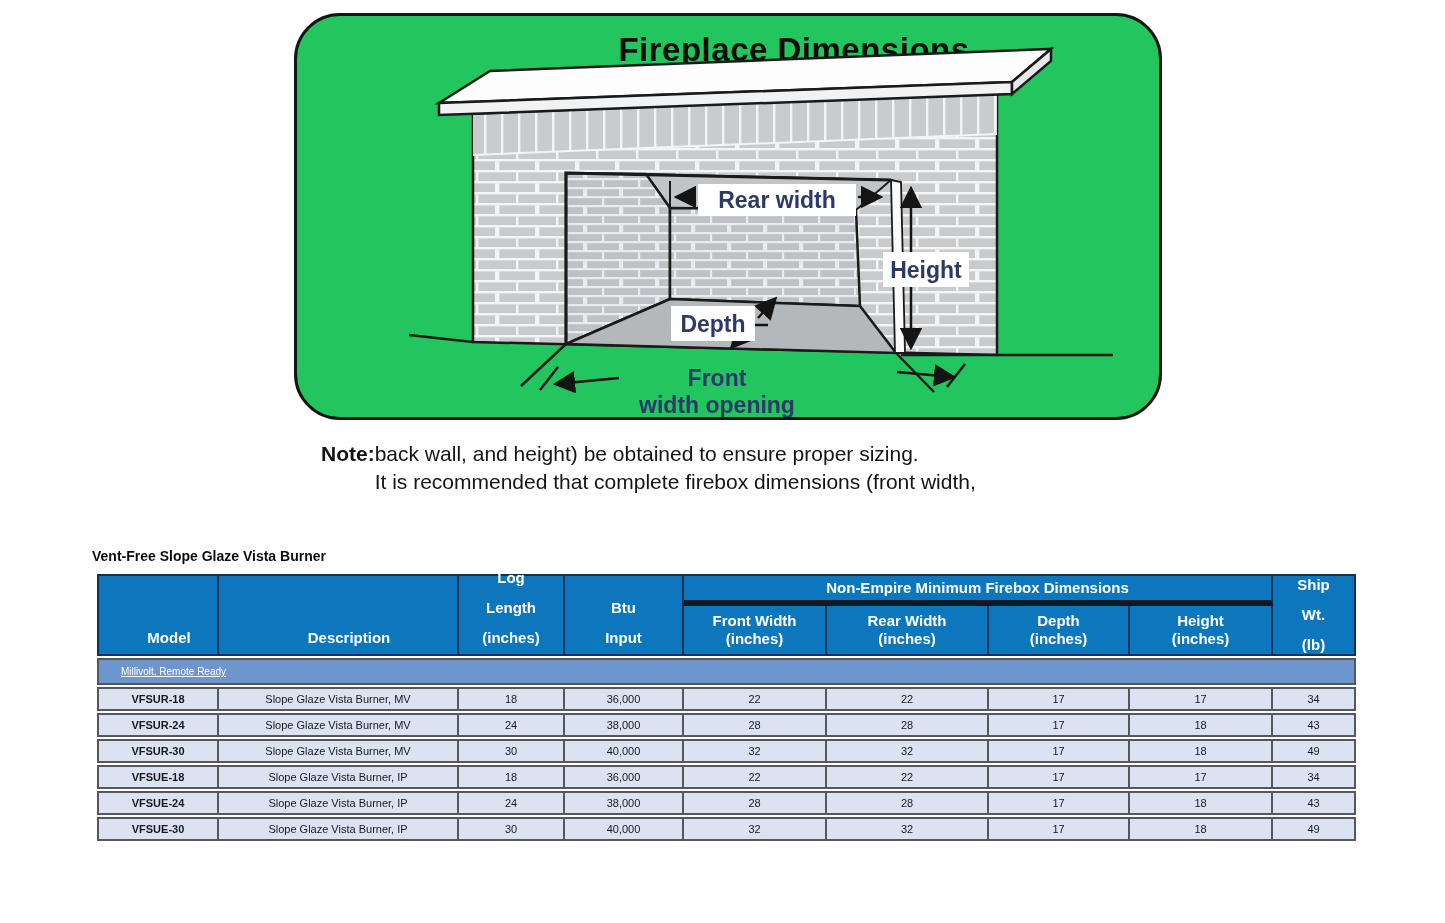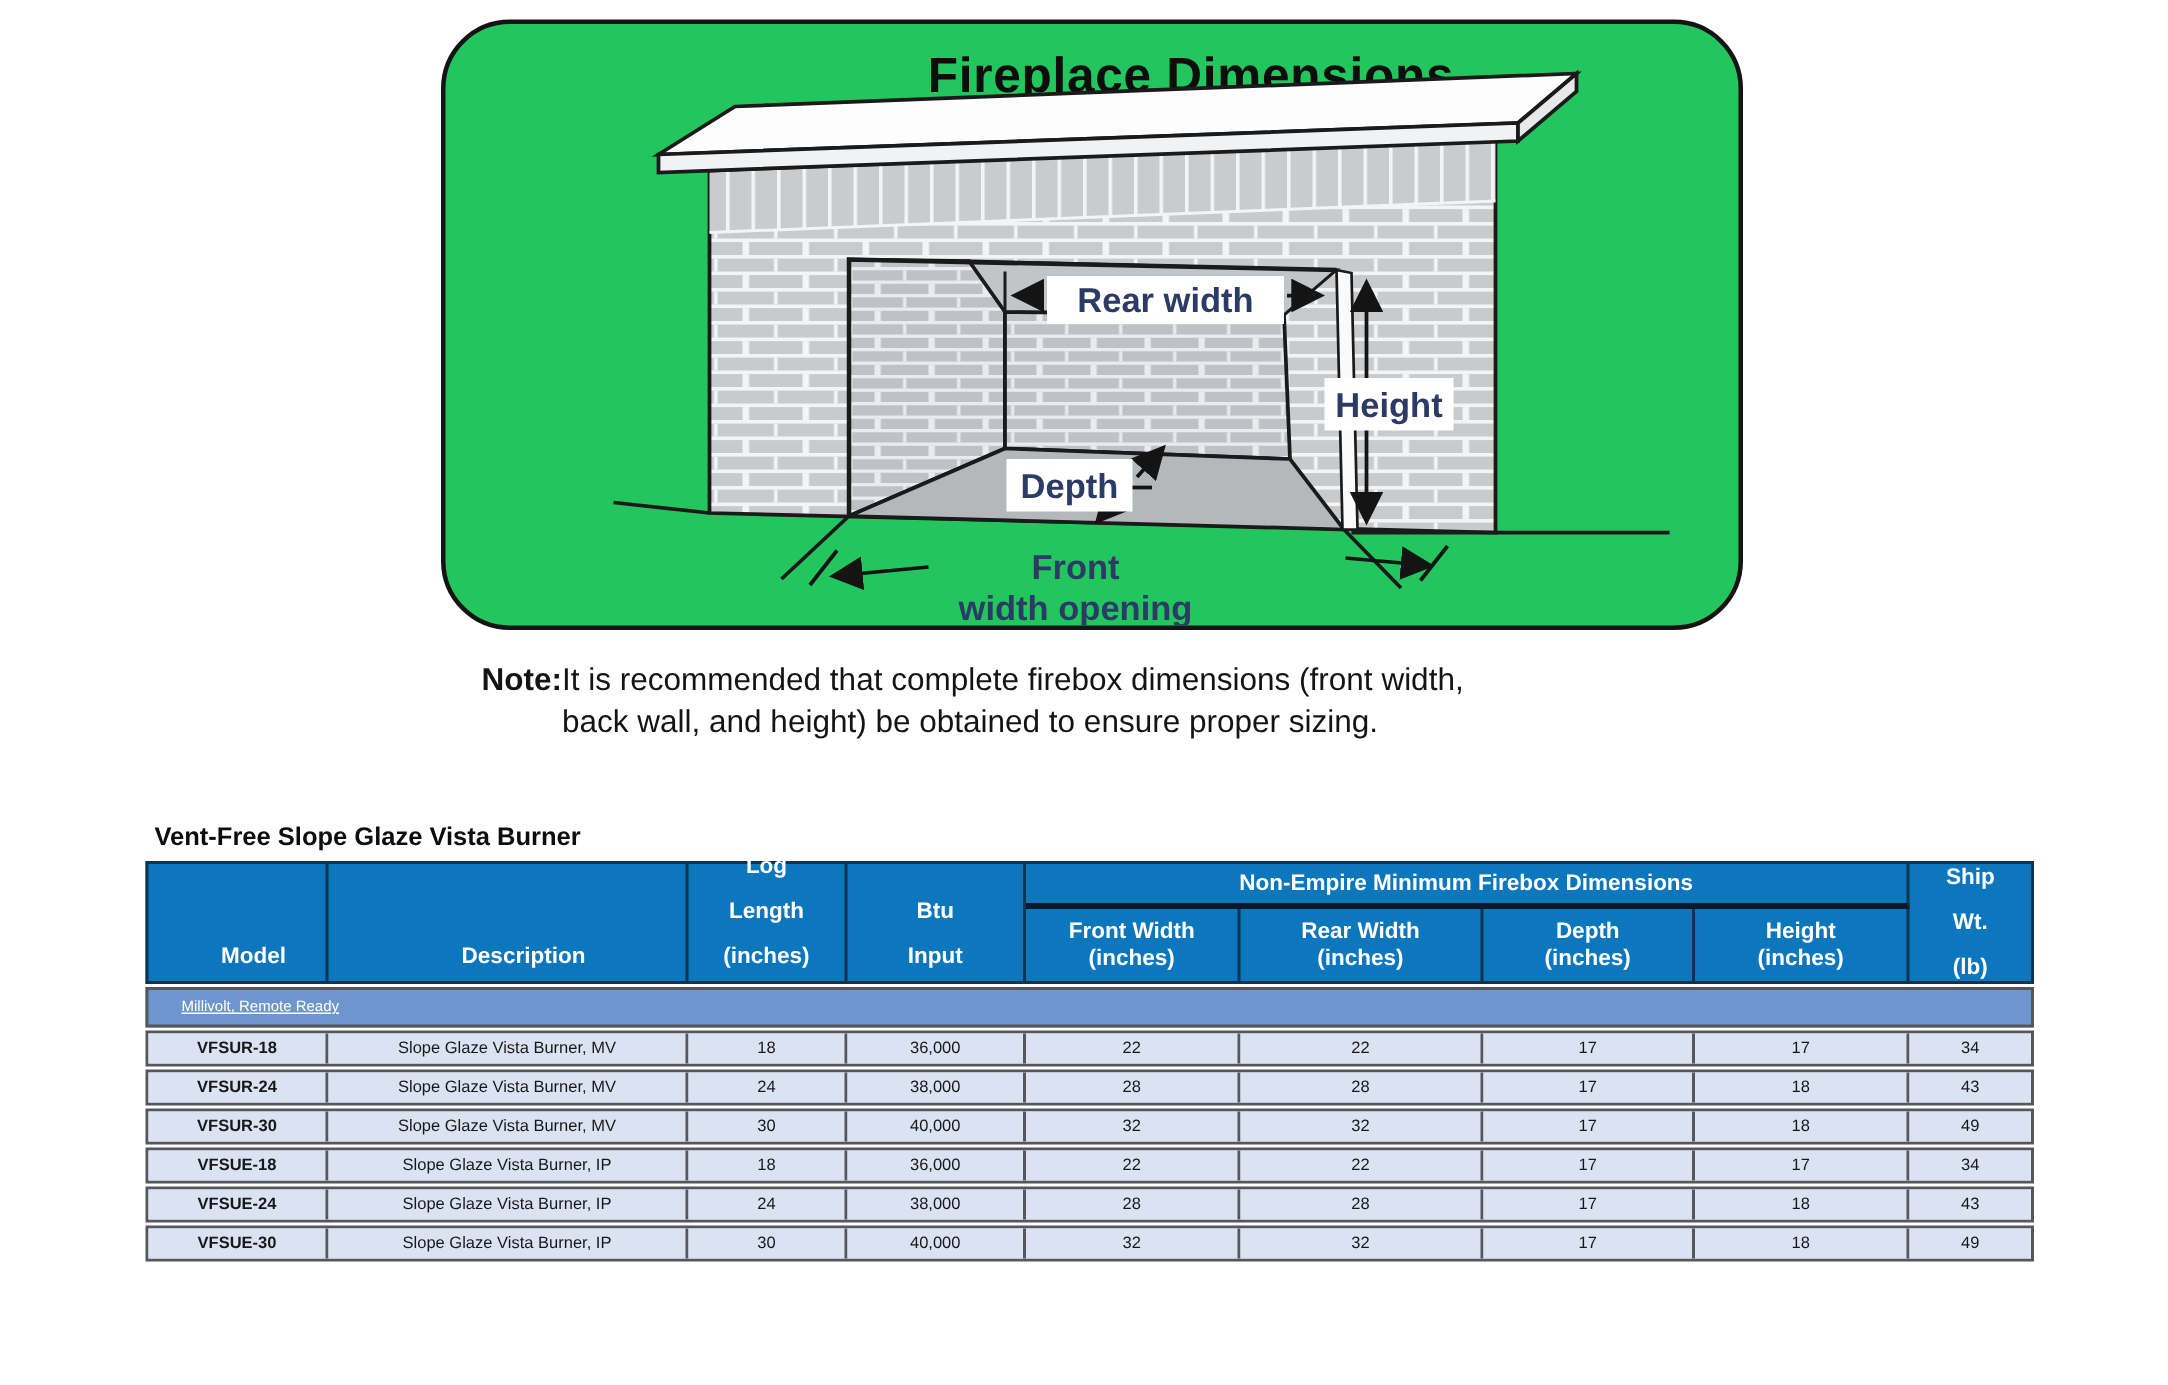--- a/index.html
+++ b/index.html
@@ -13,36 +13,36 @@
   svg text { font-family:"Liberation Sans", sans-serif; }
   .dia-title { font-size:33px; font-weight:bold; fill:#0d0d0d; letter-spacing:0.5px; }
   .dia-label { font-size:23px; font-weight:bold; fill:#2c3a66; }
 
   
   .note { position:absolute; left:321px; top:440px; width:840px; display:flex; 
           font-size:21px; color:#141414; line-height:28px; }
   .note-label { font-weight:bold; }
 
   
-  .table-title { position:absolute; left:103px; top:548px; font-size:17px; font-weight:bold; color:#0d0d0d; }
+  .table-title { position:absolute; left:92px; top:548px; font-size:14px; font-weight:bold; color:#0d0d0d; }
   .spec-table { position:absolute; left:97px; top:574px; width:1259px; }
   .grid-cols { display:grid; grid-template-columns:120px 240px 106px 119px 143px 162px 141px 143px 81px; }
 
   .thead { border:2px solid #0f3353; background:#0d77bd; color:#ffffff;
            grid-template-rows:30px 48px; font-size:15px; font-weight:bold; }
   .hc { border-right:2px solid #0f3353; display:flex; flex-direction:column; }
   .hc.no-r { border-right:none; }
   .hc span { display:block; line-height:18px; }
   .h-bl { justify-content:flex-end; align-items:center; padding:0 0 7px 22px; }
   .h-bc { justify-content:flex-end; align-items:center; text-align:center; padding-bottom:7px; }
   .h-cc { justify-content:center; align-items:center; text-align:center; }
   .span2 { grid-row:1 / 3;gap:12px; }
   .g-row1 { grid-row:1; }
   .g-row2 { grid-row:2; }
-  .group-h { grid-column:5 / 9; border-bottom:4px solid #0f172a; }
+  .group-h { grid-column:5 / 9; border-bottom:6px solid #0f172a; }
   .c1{grid-column:1}.c2{grid-column:2}.c3{grid-column:3}.c4{grid-column:4}.c5{grid-column:5}
   .c6{grid-column:6}.c7{grid-column:7}.c8{grid-column:8}.c9{grid-column:9}
 
   .section-row { margin-top:2px; height:27px; background:#6d96cf; border:2px solid #55575c;
                  color:#ffffff; font-size:10px; display:flex; align-items:center; padding-left:22px;text-decoration:underline; }
 
   .body-row { margin-top:2px; border:2px solid #55575c; background:#ffffff; }
   .bc { background:#dbe3f2; border-right:2px solid #55575c; height:20px;
         display:flex; align-items:center; justify-content:center;
         font-size:11px; color:#17181a; }
@@ -128,22 +128,22 @@
       <line x1="650" y1="371" x2="668" y2="348" stroke="#141414" stroke-width="2.5"></line>
       <text class="dia-label" x="420" y="370" text-anchor="middle">Front</text>
       <text class="dia-label" x="420" y="397" text-anchor="middle">width opening</text>
     </g>
   </svg>
 </div>
 
 <div class="note">
   <span class="note-label">Note:</span>
   <span>
+    <span style="display:block">back wall, and height) be obtained to ensure proper sizing.</span>
     <span style="display:block">It is recommended that complete firebox dimensions (front width,</span>
-    <span style="display:block">back wall, and height) be obtained to ensure proper sizing.</span>
   </span>
 </div>
 
 <div class="table-title">Vent-Free Slope Glaze Vista Burner</div>
 
 <div class="spec-table">
 
   <div class="thead grid-cols">
     <div class="hc h-bl span2 c1">
         <span>Model</span>

